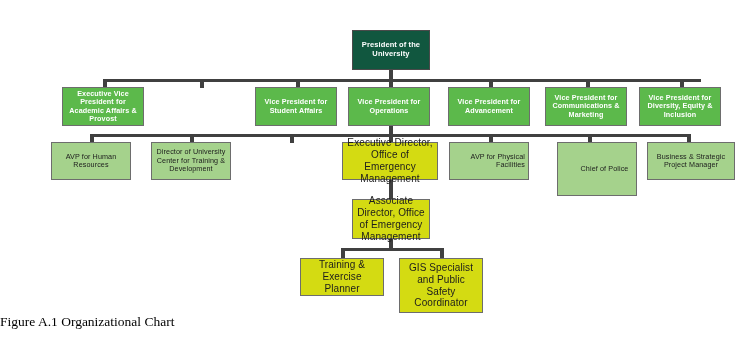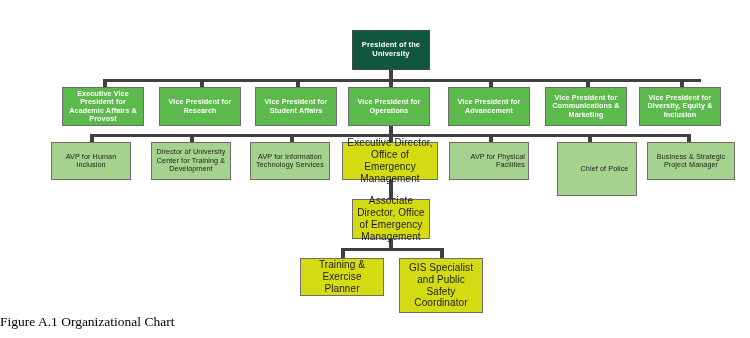--- a/index.html
+++ b/index.html
@@ -118,47 +118,41 @@
   <div class="conn conn-v" style="left:341px; top:248px; height:11px;"></div>
   <div class="conn conn-v" style="left:440px; top:248px; height:11px;"></div>
 
   <div class="node node-l2" style="left:62px; top:87px; width:82px; height:39px;">
     <span>Executive Vice President for Academic Affairs &amp; Provost</span>
   </div>
 
   <div class="node node-l1" style="left:352px; top:30px; width:78px; height:40px;">
     <span>President of the University</span>
   </div>
-  <div class="node node-l2" style="left:159px; top:87px; width:82px; height:39px;">
-    <span>Vice President for Research</span>
-  </div>
   <div class="node node-l2" style="left:255px; top:87px; width:82px; height:39px;">
     <span>Vice President for Student Affairs</span>
   </div>
   <div class="node node-l2" style="left:348px; top:87px; width:82px; height:39px;">
     <span>Vice President for Operations</span>
   </div>
   <div class="node node-l2" style="left:448px; top:87px; width:82px; height:39px;">
     <span>Vice President for Advancement</span>
   </div>
   <div class="node node-l2" style="left:545px; top:87px; width:82px; height:39px;">
     <span>Vice President for Communications &amp; Marketing</span>
   </div>
   <div class="node node-l2" style="left:639px; top:87px; width:82px; height:39px;">
     <span>Vice President for Diversity, Equity &amp; Inclusion</span>
   </div>
 
   <div class="node node-l3" style="left:51px; top:142px; width:80px; height:38px;">
-    <span>AVP for Human Inclusion</span>
+    <span>AVP for Human Resources</span>
   </div>
   <div class="node node-l3" style="left:151px; top:142px; width:80px; height:38px;">
     <span>Director of University Center for Training &amp; Development</span>
-  </div>
-  <div class="node node-l3" style="left:250px; top:142px; width:80px; height:38px;">
-    <span>AVP for Information Technology Services</span>
   </div>
   <div class="node node-hl" style="left:342px; top:142px; width:96px; height:38px;">
     <span>Executive Director, Office of Emergency Management</span>
   </div>
   <div class="node node-l3" style="left:449px; top:142px; width:80px; height:38px;text-align:right;">
     <span>AVP for Physical Facilities</span>
   </div>
   <div class="node node-l3" style="left:557px; top:142px; width:80px; height:54px;padding-left:18px;">
     <span>Chief of Police</span>
   </div>

